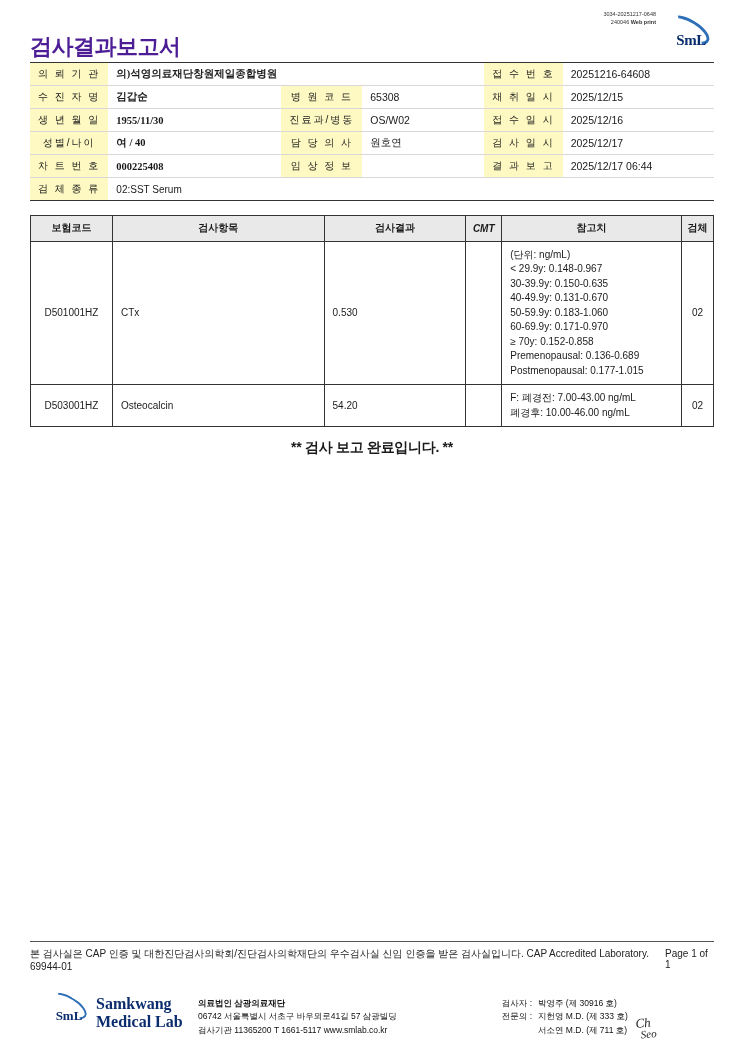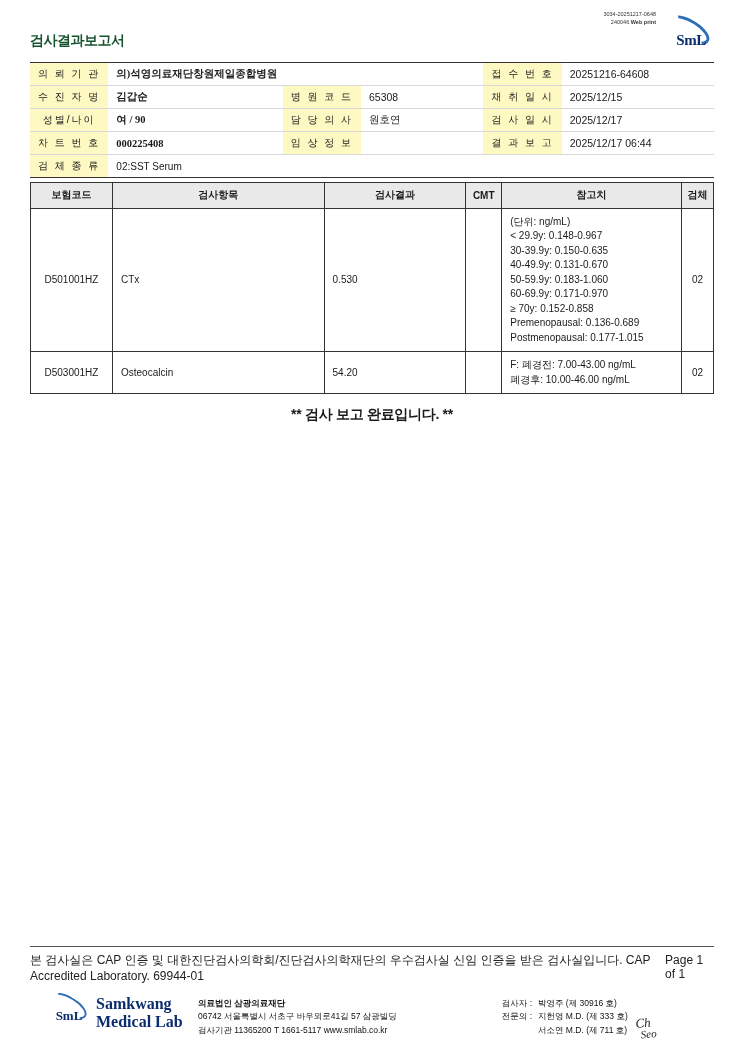--- a/index.html
+++ b/index.html
@@ -19,23 +19,23 @@
     padding: 0 30px;
   }
 
   
   .header {
     position: relative;
     padding-top: 18px;
     height: 62px;
   }
   .doc-title {
-    font-size: 14px;
-    font-weight: bold;
-    color: #14532d;
+    font-size: 22px;
+    font-weight: bold;
+    color: #4c1d95;
     letter-spacing: -0.5px;
     padding-top: 14px;
   }
   .header-codes {
     position: absolute;
     right: 58px;
     top: 10px;
     text-align: right;
     font-size: 5.5px;
     color: #333;
@@ -102,21 +102,21 @@
   .val.v1 { width: 178px; font-family: Liberation Serif, serif; }
   .lbl.w2 { width: 72px; }
   .val.v2 { width: 125px; font-weight: normal; }
   .lbl.w3 { width: 72px; }
   .val.v3 { width: 155px; font-weight: normal; }
   .spec-val { font-weight: normal; font-size: 10px; }
 
   
   .results {
     width: 684px;
-    margin-top: 4px;
+    margin-top: 14px;
     font-size: 10px;
     border: 1px solid #333;
     padding-left: 32px;
   }
   .results thead td {
     background: #e9e9e9;
     border-top: 1.5px solid #333;
     border-bottom: 1.5px solid #333;
     border-right: 1px solid #333;
     text-align: center;
@@ -130,21 +130,21 @@
     border-bottom: 1px solid #333;
     padding: 6px 8px;
     vertical-align: middle;
     font-size: 10px;
   }
   .results tbody tr:last-child td { border-bottom: none; }
   .results tbody td:last-child { border-right: none; }
   .c-code { width: 82px; text-align: center; }
   .c-item { width: 212px; }
   .c-result { width: 142px; }
-  .c-cmt { width: 36px; text-align: center; }
+  .c-cmt { width: 36px; text-align: center; font-style: italic; }
   .c-ref { width: 180px; font-size: 9px; line-height: 1.45; }
   .c-spec { width: 32px; text-align: center; }
   .ref-lines { white-space: pre-line; }
   .result-val { font-size: 10.5px; }
 
   .complete-note {
     width: 684px;
     text-align: center;
     font-size: 14px;
     margin-top: 12px;
@@ -160,23 +160,23 @@
     width: 684px;
   }
   .footer-rule {
     border-top: 1px solid #555;
     margin-bottom: 5px;
   }
   .footer-top {
     display: flex;
     justify-content: space-between;
     align-items: baseline;
-    font-size: 12px;
+    font-size: 10px;
     color: #222;
-    margin-bottom: 12px;
+    margin-bottom: 23px;
   }
   .footer-main {
     display: flex;
     align-items: flex-start;
   }
   .footer-logo {
     width: 168px;
     display: flex;
     align-items: center;
     gap: 6px;
@@ -270,22 +270,30 @@
       </tr>
       <tr>
         <td class="lbl w1">수 진 자 명</td>
         <td class="val v1">김갑순</td>
         <td class="lbl w2">병 원 코 드</td>
         <td class="val v2">65308</td>
         <td class="lbl w3">채 취 일 시</td>
         <td class="val v3">2025/12/15</td>
       </tr>
       <tr>
+        <td class="lbl w1">생 년 월 일</td>
+        <td class="val v1">1955/11/30</td>
+        <td class="lbl w2">진료과/병동</td>
+        <td class="val v2">OS/W02</td>
+        <td class="lbl w3">접 수 일 시</td>
+        <td class="val v3">2025/12/16</td>
+      </tr>
+      <tr>
         <td class="lbl w1">성별/나이</td>
-        <td class="val v1">여 / 90</td>
+        <td class="val v1">여 / 40</td>
         <td class="lbl w2">담 당 의 사</td>
         <td class="val v2">원호연</td>
         <td class="lbl w3">검 사 일 시</td>
         <td class="val v3">2025/12/17</td>
       </tr>
       <tr>
         <td class="lbl w1">차 트 번 호</td>
         <td class="val v1">000225408</td>
         <td class="lbl w2">임 상 정 보</td>
         <td class="val v2"></td>

